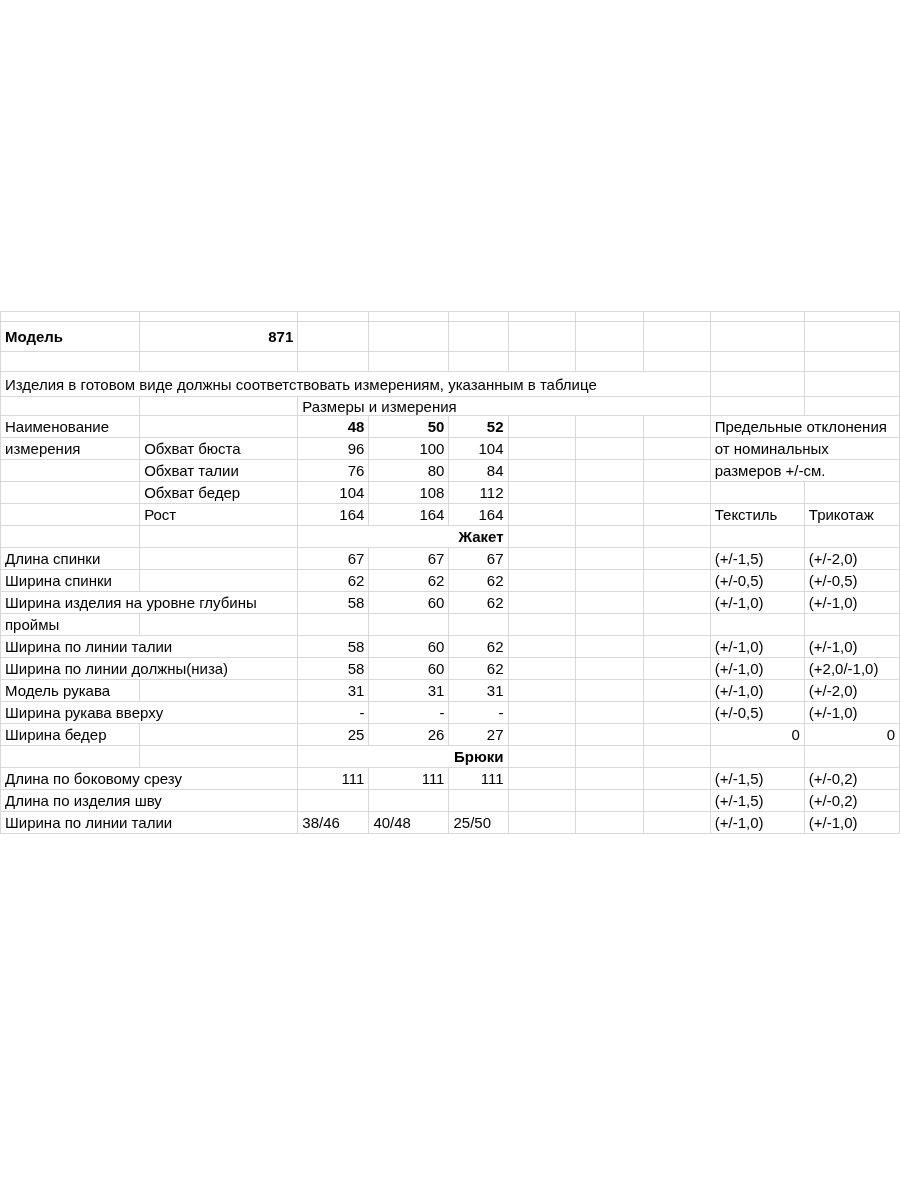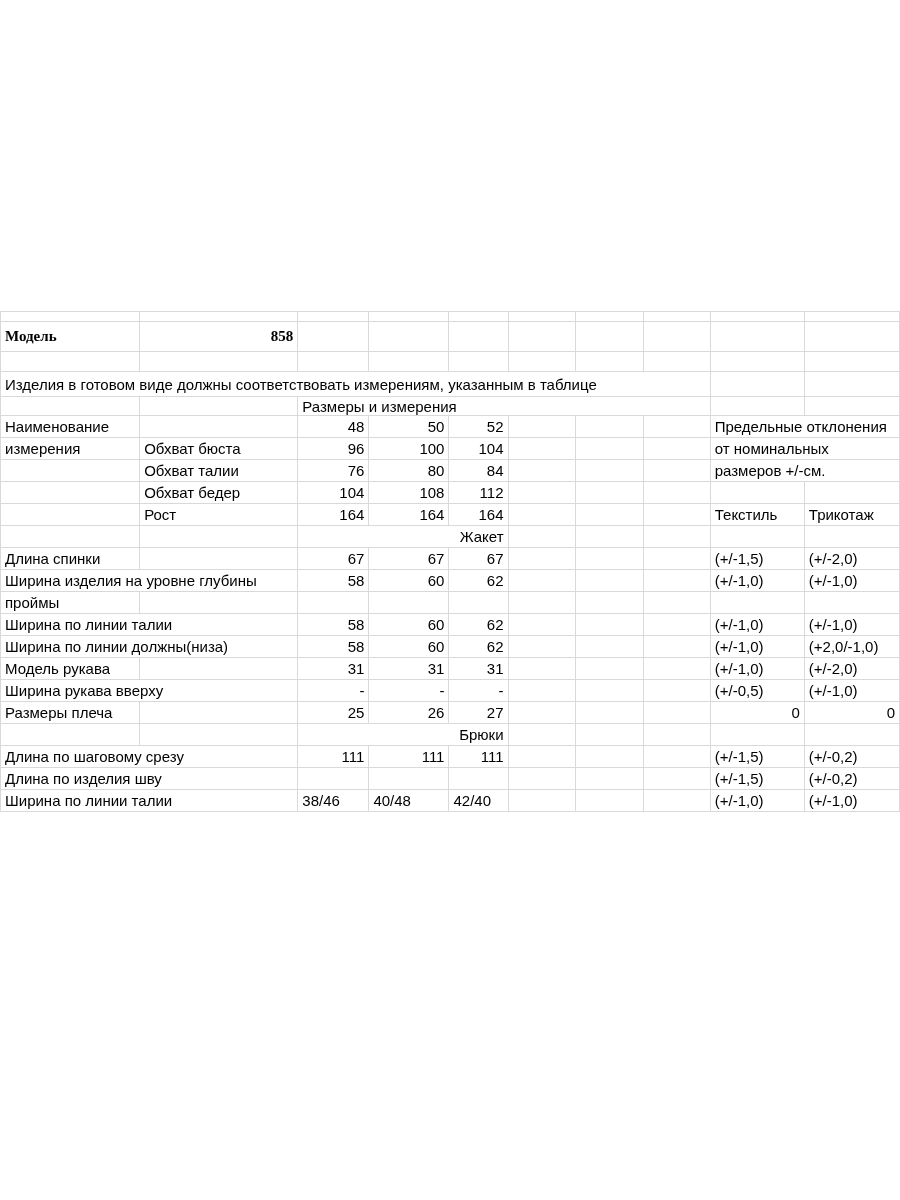--- a/index.html
+++ b/index.html
@@ -18,23 +18,23 @@
     font-size:15px;
     line-height:17px;
     padding:0 4px;
     white-space:nowrap;
     vertical-align:middle;
     overflow:visible;
   }
   td.d{border:2px solid #3f3f3f;}
   td.nob{border:none;}
   .num{text-align:right;}
-  .b{font-weight:normal;}
+  .b{font-weight:bold;}
   .center{text-align:right;}
-  .model{font-size:18px;font-weight:bold;font-family:Liberation Serif, serif;}
+  .model{font-size:18px;font-weight:bold;}
   tr.h9 td{height:9px;}
   tr.h29 td{height:29px;}
   tr.h19 td{height:19px;}
   tr.h24 td{height:24px;}
   tr.h18 td{height:18px;margin-left:32px;}
 </style>
 </head>
 <body>
 
 <table class="sheet">
@@ -58,21 +58,21 @@
         <td></td>
       <td></td>
         <td></td>
       <td></td>
         <td></td>
       <td></td>
         <td></td>
     </tr>
     <tr class="h29">
       <td class="model">Модель</td>
-      <td class="model num">858</td>
+      <td class="model num">871</td>
       <td></td>
         <td></td>
       <td></td>
         <td></td>
       <td></td>
         <td></td>
       <td></td>
         <td></td>
     </tr>
     <tr class="h19">
@@ -172,20 +172,32 @@
         <td class="d num">67</td>
         <td class="d num">67</td>
         <td class="d num">67</td>
         <td class="d"></td>
         <td class="d"></td>
         <td class="d"></td>
         <td class="d">(+/-1,5)</td>
         <td class="d">(+/-2,0)</td>
       </tr>
       <tr>
+        <td class="d">Ширина спинки</td>
+        <td class="d"></td>
+        <td class="d num">62</td>
+        <td class="d num">62</td>
+        <td class="d num">62</td>
+        <td class="d"></td>
+        <td class="d"></td>
+        <td class="d"></td>
+        <td class="d">(+/-0,5)</td>
+        <td class="d">(+/-0,5)</td>
+      </tr>
+      <tr>
         <td class="d" colspan="2">Ширина изделия на уровне глубины</td>
         <td class="d num">58</td>
         <td class="d num">60</td>
         <td class="d num">62</td>
         <td class="d"></td>
         <td class="d"></td>
         <td class="d"></td>
         <td class="d">(+/-1,0)</td>
         <td class="d">(+/-1,0)</td>
       </tr>
@@ -240,21 +252,21 @@
         <td class="d num">-</td>
         <td class="d num">-</td>
         <td class="d num">-</td>
         <td class="d"></td>
         <td class="d"></td>
         <td class="d"></td>
         <td class="d">(+/-0,5)</td>
         <td class="d">(+/-1,0)</td>
       </tr>
       <tr>
-        <td class="d">Размеры плеча</td>
+        <td class="d">Ширина бедер</td>
         <td class="d"></td>
         <td class="d num">25</td>
         <td class="d num">26</td>
         <td class="d num">27</td>
         <td class="d"></td>
         <td class="d"></td>
         <td class="d"></td>
         <td class="d num">0</td>
         <td class="d num">0</td>
       </tr>
@@ -262,21 +274,21 @@
         <td></td>
         <td></td>
         <td class="b center" colspan="3">Брюки</td>
         <td></td>
         <td></td>
         <td></td>
         <td></td>
         <td></td>
       </tr>
       <tr>
-        <td class="d" colspan="2">Длина по шаговому срезу</td>
+        <td class="d" colspan="2">Длина по боковому срезу</td>
         <td class="d num">111</td>
         <td class="d num">111</td>
         <td class="d num">111</td>
         <td class="d"></td>
         <td class="d"></td>
         <td class="d"></td>
         <td class="d">(+/-1,5)</td>
         <td class="d">(+/-0,2)</td>
       </tr>
       <tr>
@@ -287,21 +299,21 @@
         <td class="d"></td>
         <td class="d"></td>
         <td class="d"></td>
         <td class="d">(+/-1,5)</td>
         <td class="d">(+/-0,2)</td>
       </tr>
       <tr>
         <td class="d" colspan="2">Ширина по линии талии</td>
         <td class="d">38/46</td>
         <td class="d">40/48</td>
-        <td class="d">42/40</td>
+        <td class="d">25/50</td>
         <td class="d"></td>
         <td class="d"></td>
         <td class="d"></td>
         <td class="d">(+/-1,0)</td>
         <td class="d">(+/-1,0)</td>
       </tr>
     </tbody>
 </table>
 
 </body></html>

